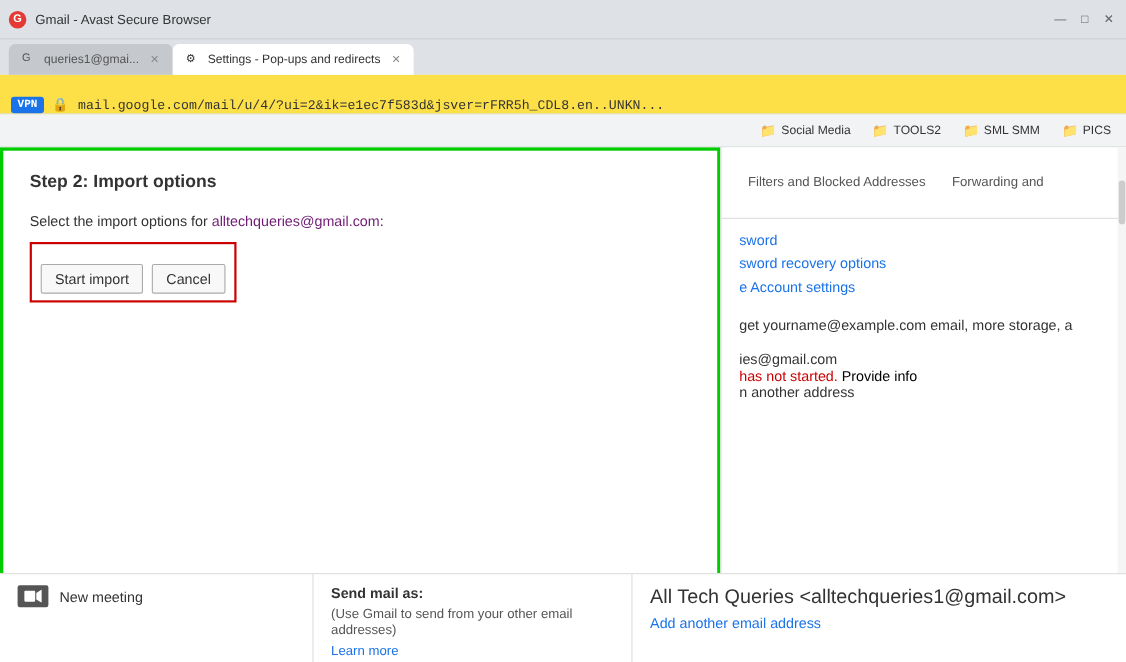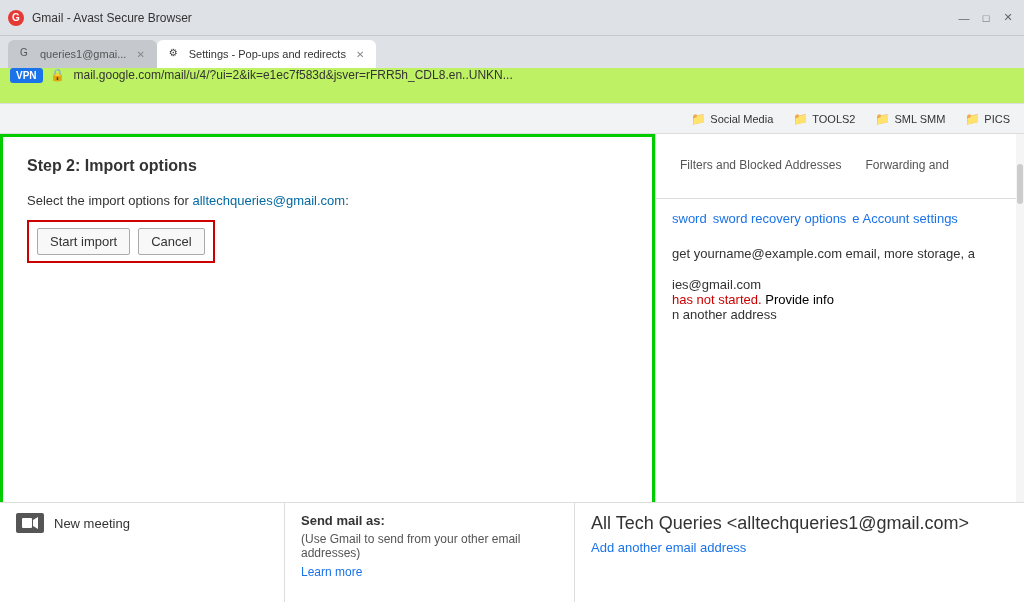--- a/index.html
+++ b/index.html
@@ -43,27 +43,28 @@
       gap: 6px;
       max-width: 220px;
     }
     .tab.active { background: white; color: #333; }
     .tab.inactive { background: #c5c8cd; color: #555; }
     .tab-favicon { width: 14px; height: 14px; font-size: 10px; }
     .tab-close { font-size: 10px; color: #888; margin-left: 4px; }
 
     
     .address-bar {
-      background: #bef264;
+      background: #fde047;
       height: 36px;
       display: flex;
-      align-items: flex-start;
+      align-items: flex-end;
       padding: 0 10px;
       gap: 8px;
       border-bottom: 1px solid #ddd;
+      font-family: Liberation Mono, monospace;
     }
     .vpn-badge {
       background: #1a73e8;
       color: white;
       font-size: 10px;
       font-weight: bold;
       padding: 2px 6px;
       border-radius: 3px;
     }
     .lock-icon { font-size: 12px; color: #666; }
@@ -112,21 +113,21 @@
       color: #333;
       margin-bottom: 18px;
     }
 
     .select-text {
       font-size: 13px;
       color: #333;
       margin-bottom: 12px;
     }
     .select-text a {
-      color: #0369a1;
+      color: #701a75;
       text-decoration: none;
     }
 
     .checkbox-group {
       display: flex;
       flex-direction: column;
       gap: 6px;
       margin-bottom: 20px;
     }
     .checkbox-item {
@@ -160,20 +161,21 @@
       color: #333;
     }
     .btn-cancel {
       padding: 5px 12px;
       background: #f8f8f8;
       border: 1px solid #aaa;
       border-radius: 2px;
       font-size: 13px;
       cursor: pointer;
       color: #333;
+      margin-top: 12px;
     }
 
     
     .settings-panel {
       flex: 1;
       background: white;
       padding: 0;
       overflow: hidden;
       border-left: 1px solid #ddd;
     }
@@ -189,21 +191,21 @@
       font-size: 12px;
       color: #555;
       white-space: nowrap;
       border-bottom: 2px solid transparent;
       cursor: pointer;
     }
 
     .settings-links {
       padding: 12px 16px;
       display: flex;
-      flex-direction: row;
+      flex-direction: column;
       gap: 6px;
     }
     .settings-link {
       color: #1a73e8;
       font-size: 13px;
       text-decoration: none;
       cursor: pointer;
     }
 
     .settings-section {
@@ -407,21 +409,21 @@
       </div>
       <div class="import-from">n another address</div>
     </div>
 
     <div class="scrollbar-right">
       <div class="scrollbar-thumb"></div>
     </div>
   </div>
 </div>
 
-<div style="display:flex; background:white; border-top:1px solid #ddd; position:fixed; bottom:0; left:0; width:1024px; height:100px;">
+<div style="display:flex; background:white; border-top:1px solid #ddd; position:fixed; bottom:0; left:0; width:1024px; height:81px;">
 
   <div class="bottom-left">
     <div class="meeting-item">
       <div class="meeting-icon">
         <svg width="16" height="12" viewBox="0 0 16 12" fill="white">
           <rect x="0" y="1" width="10" height="10" rx="1"></rect>
           <polygon points="11,3 16,0 16,12 11,9"></polygon>
         </svg>
       </div>
       <span>New meeting</span>

